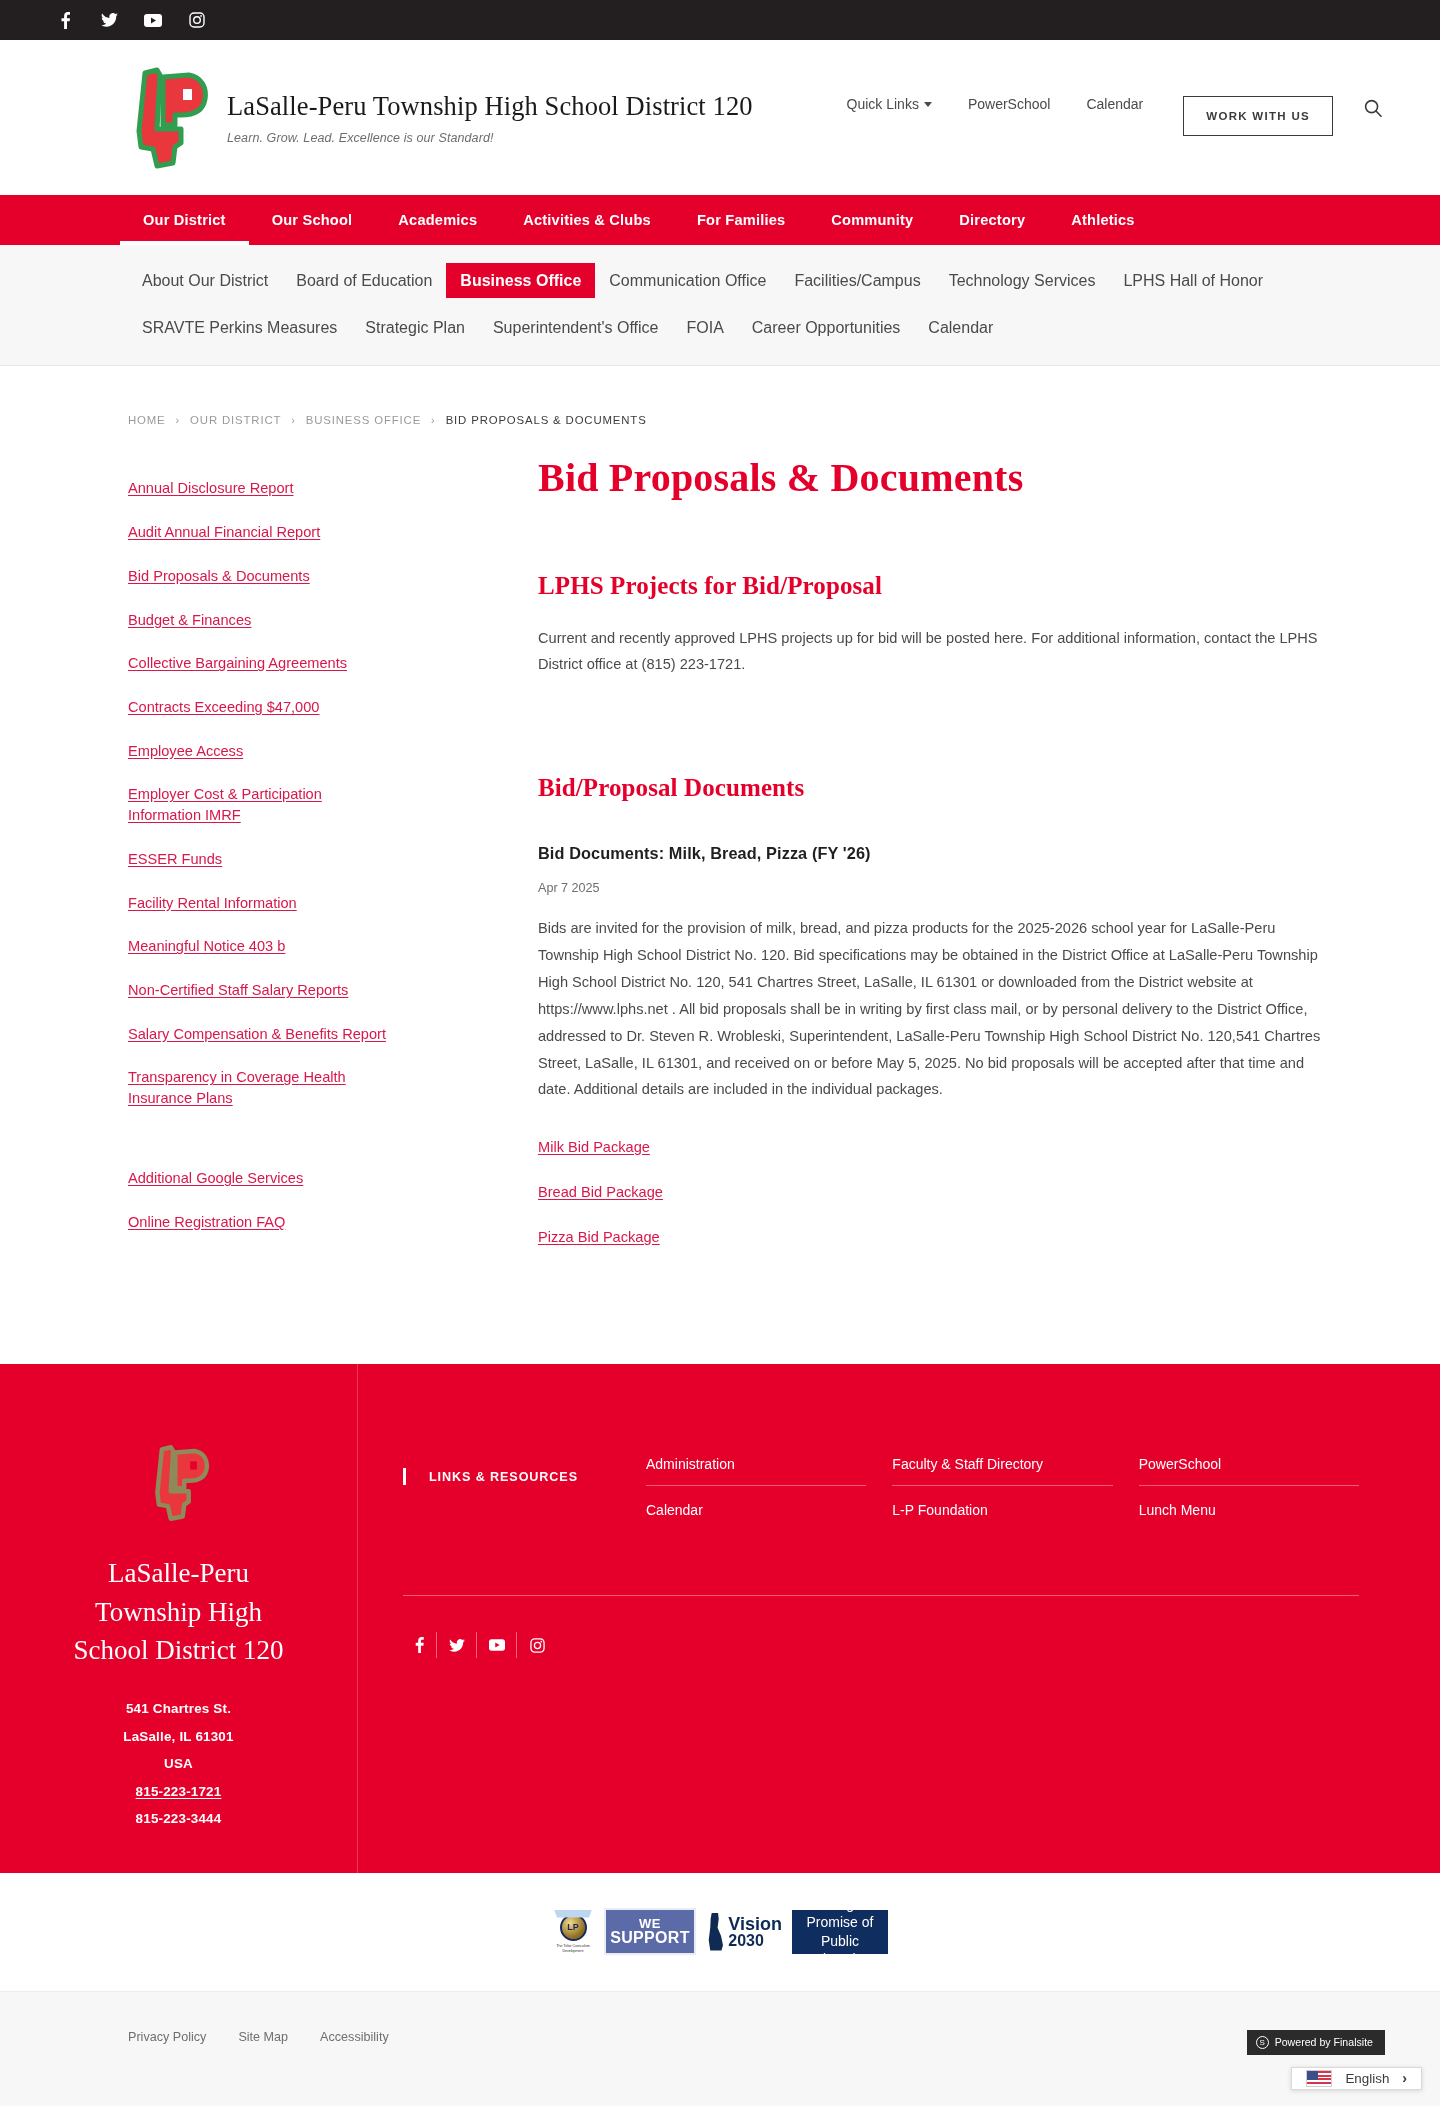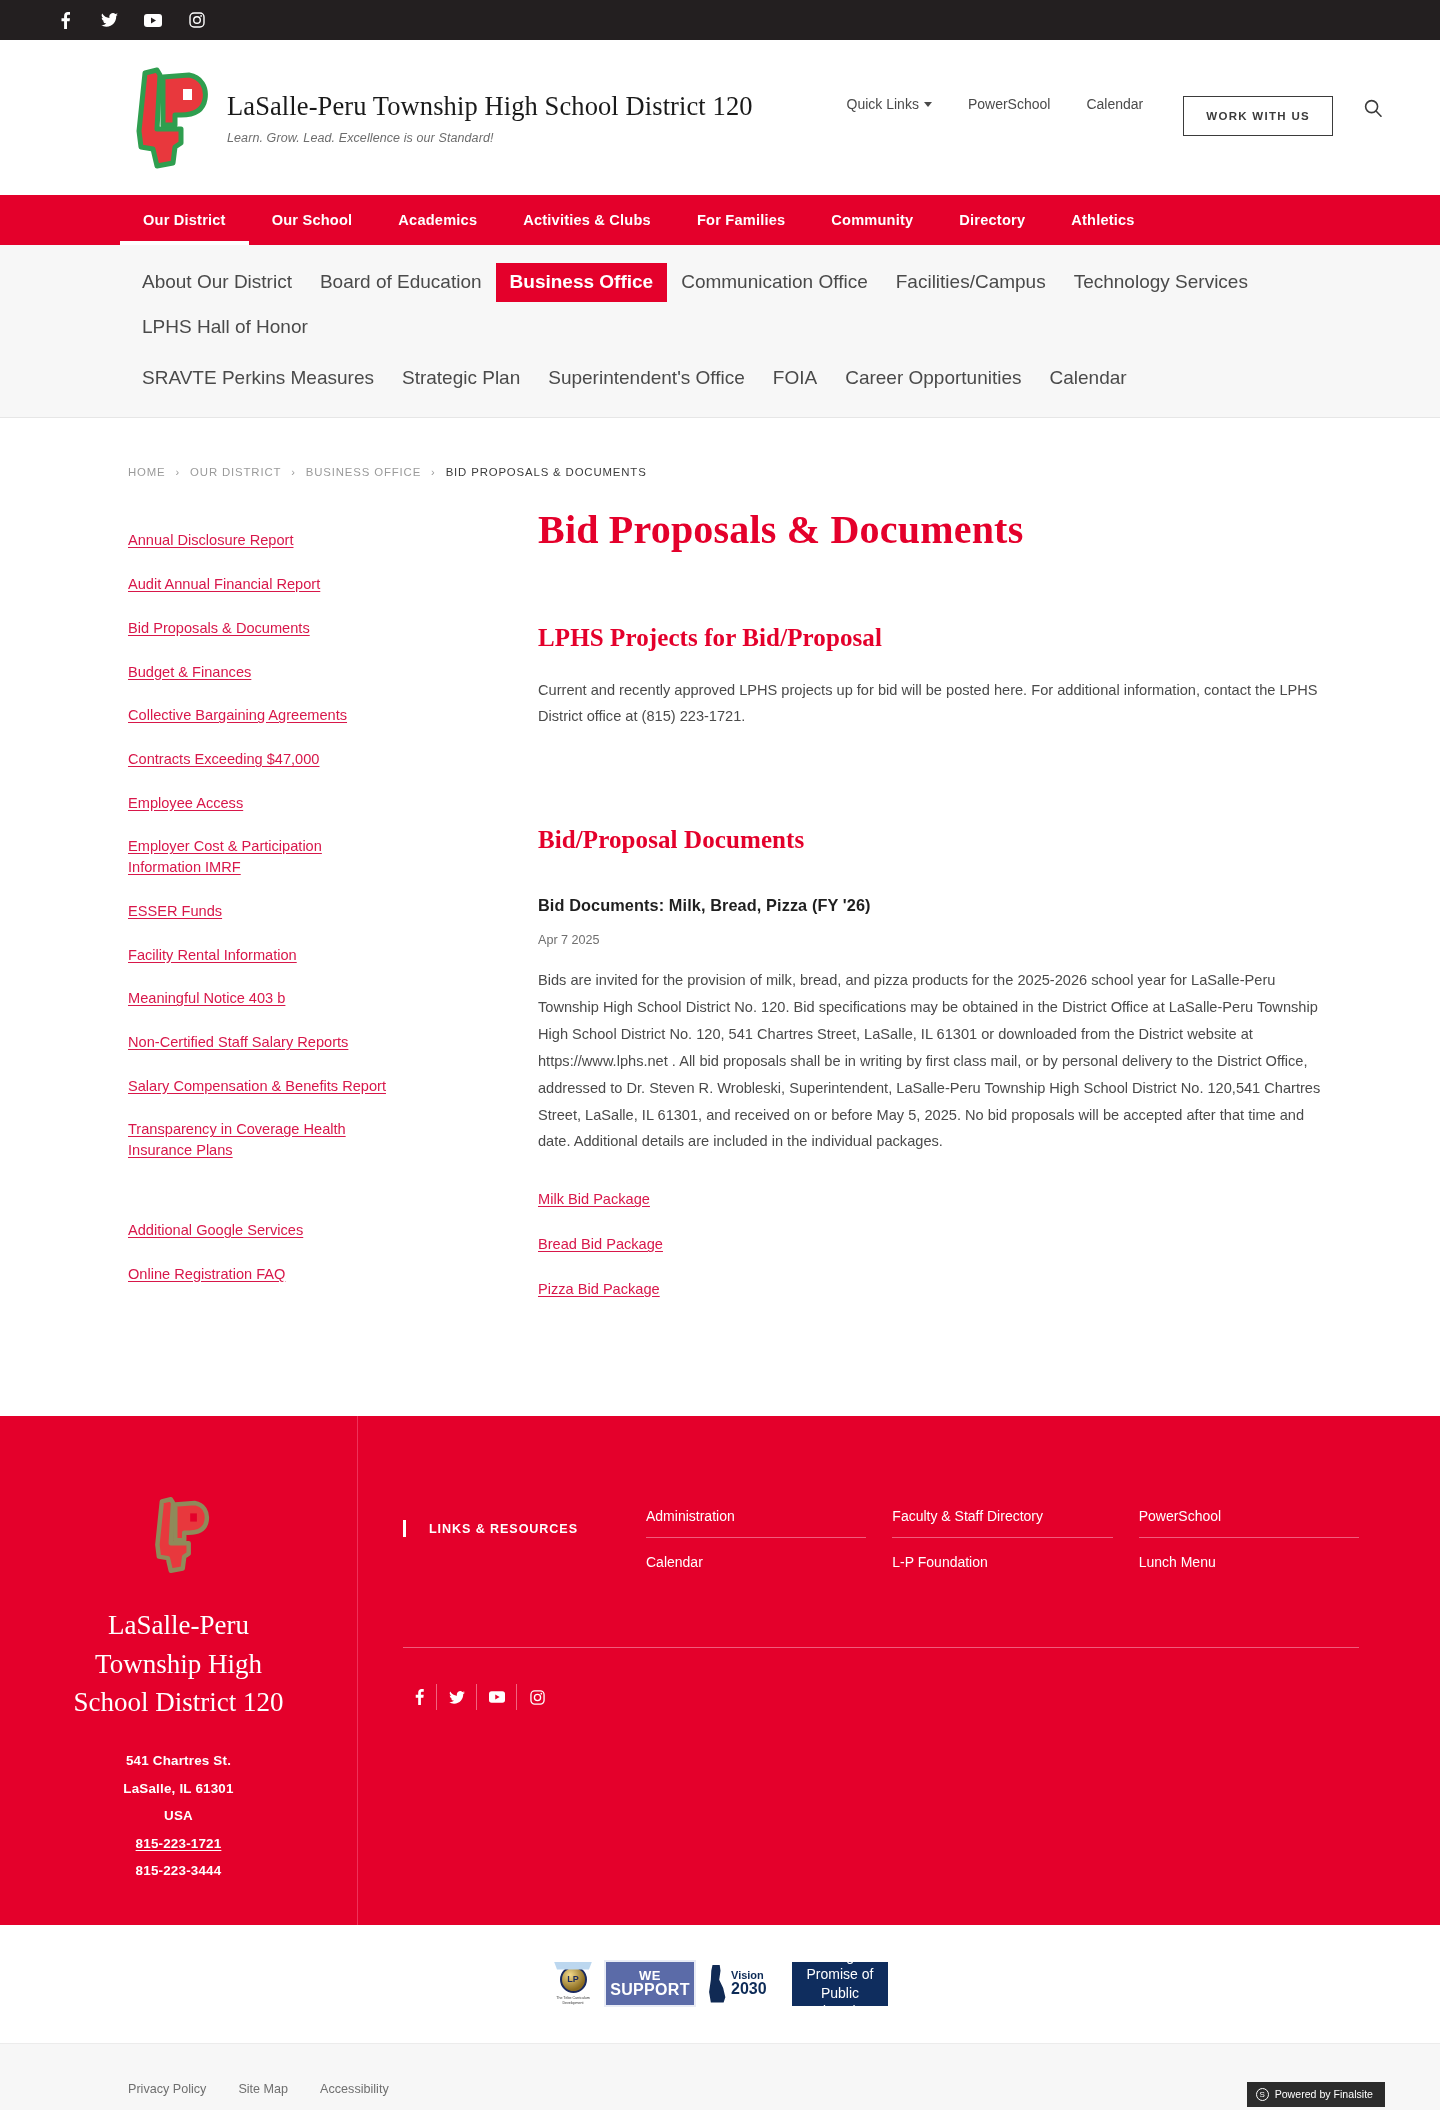--- a/index.html
+++ b/index.html
@@ -131,21 +131,21 @@
   .subnav {
     background: #f7f7f7;
     border-bottom: 1px solid #e6e6e6;
     padding: 18px 60px 20px 128px;
     display: flex;
     flex-wrap: wrap;
     align-items: flex-start;
     row-gap: 6px;
   }
   .subnav .sub-item {
-    font-size: 19px;
+    font-size: 16px;
     color: #4a4a4a;
     padding: 8px 14px;
     white-space: nowrap;
     cursor: pointer;
     line-height: 1.2;
   }
   .subnav .sub-item.active {
     background: #e4002b;
     color: #ffffff;
     font-weight: 600;
@@ -345,21 +345,21 @@
   .badge-support .l1 { font-size: 13px; font-weight: 800; line-height: 1; letter-spacing: .5px; }
   .badge-support .l2 { font-size: 16px; font-weight: 800; line-height: 1.05; letter-spacing: .3px; }
   .badge-vision {
     width: 76px; height: 47px; display: flex; align-items: center; gap: 3px;
   }
   .badge-vision .ilmap {
     width: 22px; height: 38px; background: #102a54;
     clip-path: polygon(30% 0, 62% 0, 66% 16%, 60% 40%, 78% 62%, 88% 86%, 80% 100%, 22% 100%, 14% 72%, 22% 40%, 24% 16%);
   }
   .badge-vision .vtxt { color: #0d2b57; line-height: 1.0; }
-  .badge-vision .vtxt .v1 { font-size: 11px; font-weight: 700; }
+  .badge-vision .vtxt .v1 { font-size: 18px; font-weight: 700; }
   .badge-vision .vtxt .v2 { font-size: 16px; font-weight: 700; }
   .badge-promise {
     width: 96px; height: 44px; background: #0f2d5e;
     color: #ffffff; display: flex; align-items: center; justify-content: center;
     text-align: center; font-size: 14px; line-height: 1.32; padding: 0 5px;
   }
 
   
   .bottombar {
     background: #f7f7f7;

